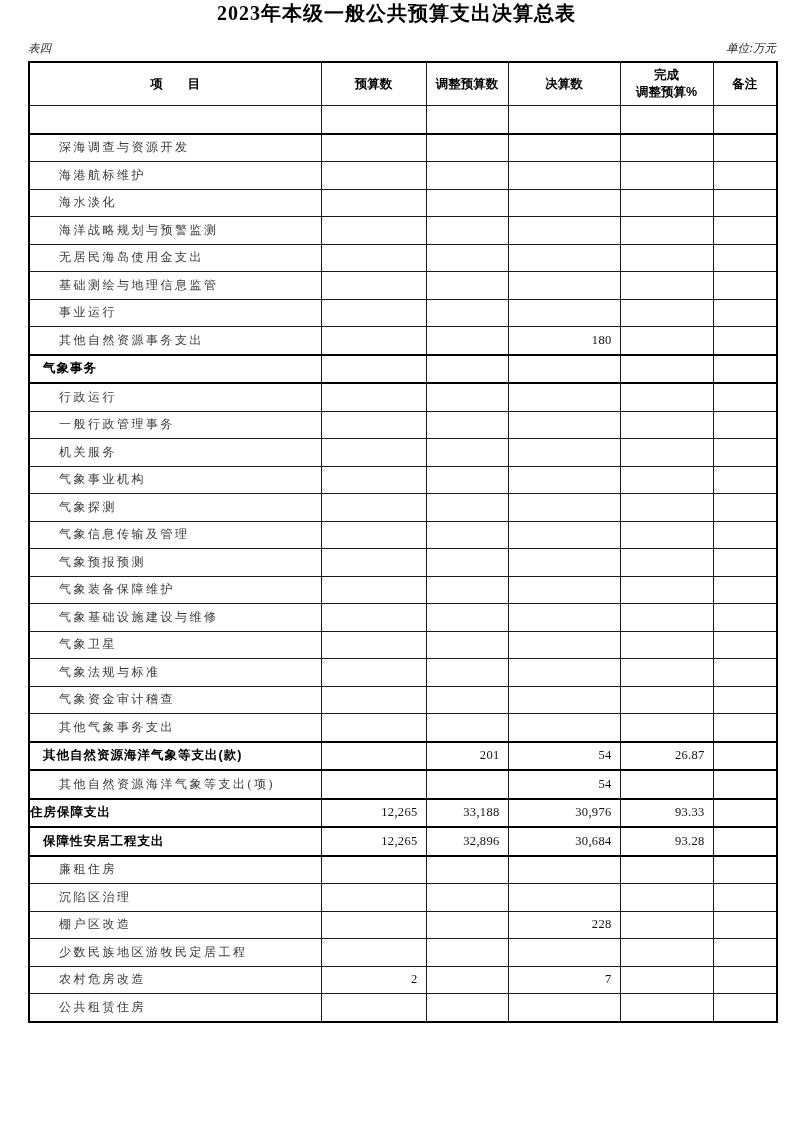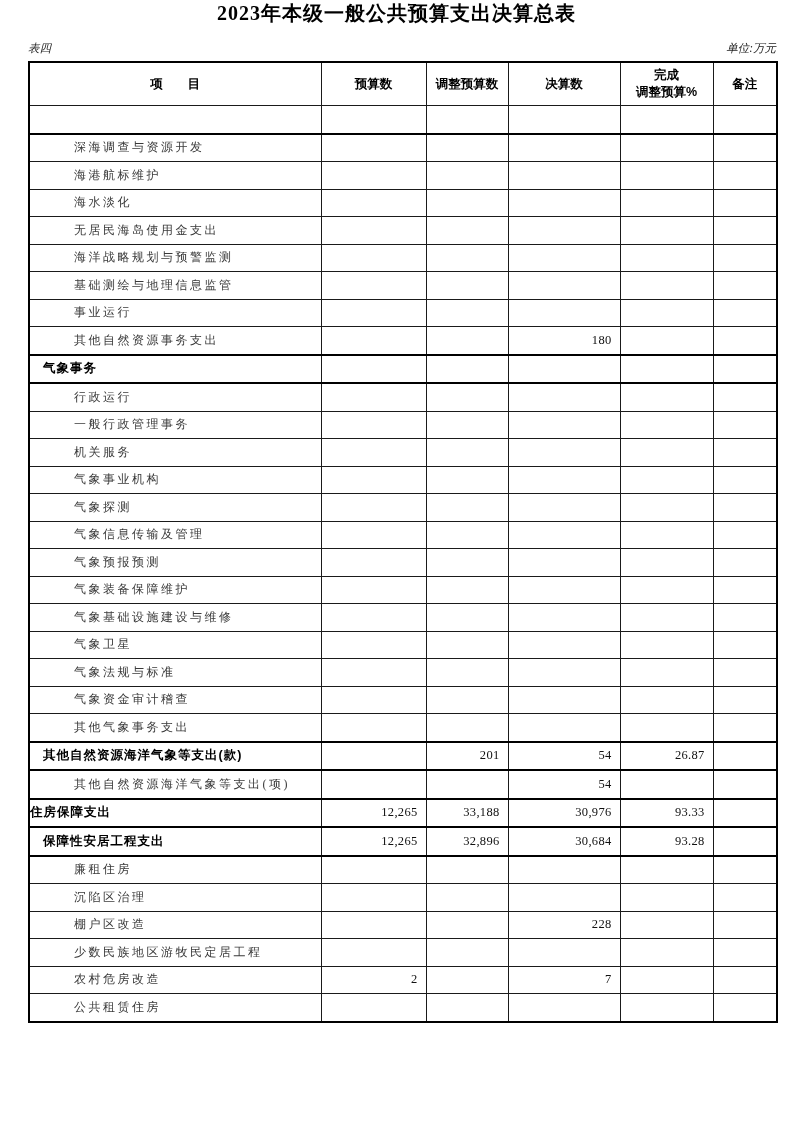--- a/index.html
+++ b/index.html
@@ -67,21 +67,21 @@
   td.c-num{
     font-size:12.5px;
     text-align:right;
     padding-right:8px;
     color:#111;
     letter-spacing:0.3px;
   }
   td.c-note{font-size:12px;}
   tr.lv1 td.c-item{}
   tr.lv2 td.c-item{padding-left:13px;}
-  tr.lv3 td.c-item{padding-left:44px;}
+  tr.lv3 td.c-item{padding-left:29px;}
   tr.sect td{border-top:2px solid #000;border-bottom:2px solid #000;}
   tr.sect td.c-item{
     font-family:"Liberation Sans","DejaVu Sans",sans-serif;
     font-weight:bold;
     color:#000;
     letter-spacing:1px;
     font-size:12.5px;
   }
 </style>
 </head>
@@ -143,29 +143,29 @@
         </tr>
         <tr class="lv3">
           <td class="c-item">海水淡化</td>
           <td class="c-num"></td>
           <td class="c-num"></td>
           <td class="c-num"></td>
           <td class="c-num"></td>
           <td class="c-note"></td>
         </tr>
         <tr class="lv3">
+          <td class="c-item">海洋战略规划与预警监测</td>
+          <td class="c-num"></td>
+          <td class="c-num"></td>
+          <td class="c-num"></td>
+          <td class="c-num"></td>
+          <td class="c-note"></td>
+        </tr>
+        <tr class="lv3">
           <td class="c-item">无居民海岛使用金支出</td>
-          <td class="c-num"></td>
-          <td class="c-num"></td>
-          <td class="c-num"></td>
-          <td class="c-num"></td>
-          <td class="c-note"></td>
-        </tr>
-        <tr class="lv3">
-          <td class="c-item">海洋战略规划与预警监测</td>
           <td class="c-num"></td>
           <td class="c-num"></td>
           <td class="c-num"></td>
           <td class="c-num"></td>
           <td class="c-note"></td>
         </tr>
         <tr class="lv3">
           <td class="c-item">基础测绘与地理信息监管</td>
           <td class="c-num"></td>
           <td class="c-num"></td>

